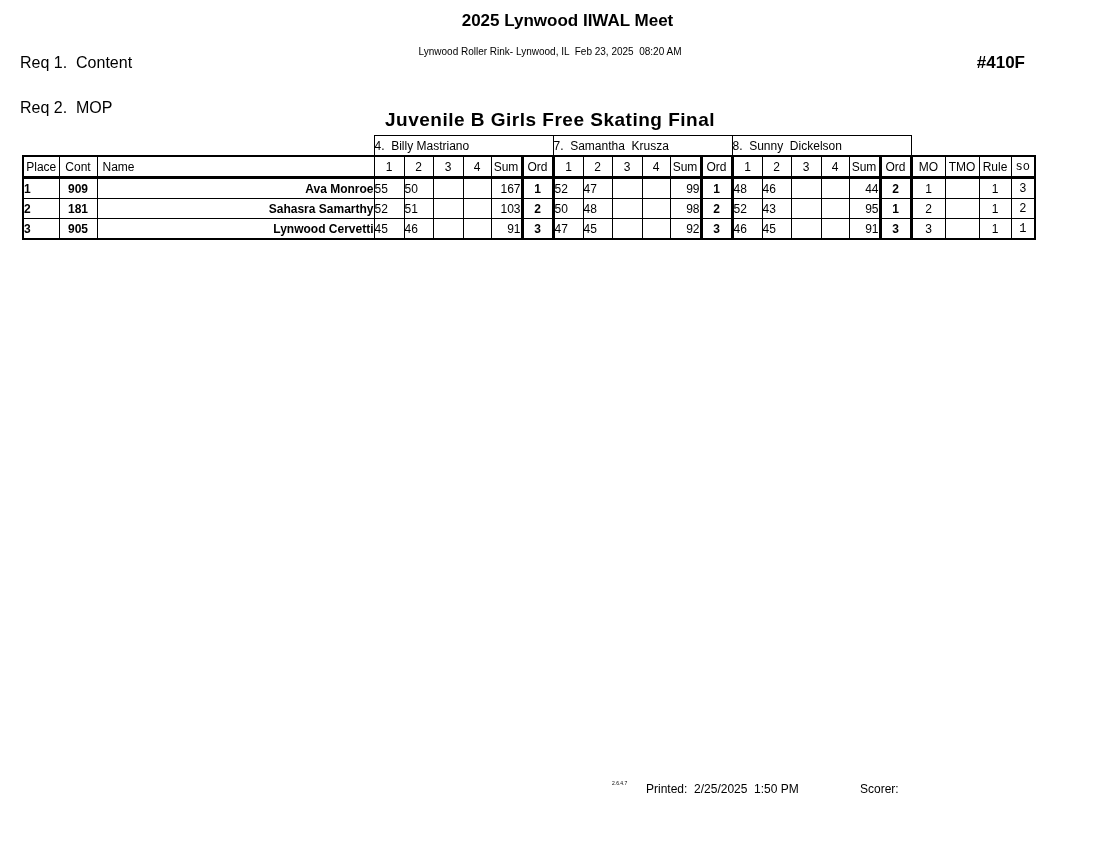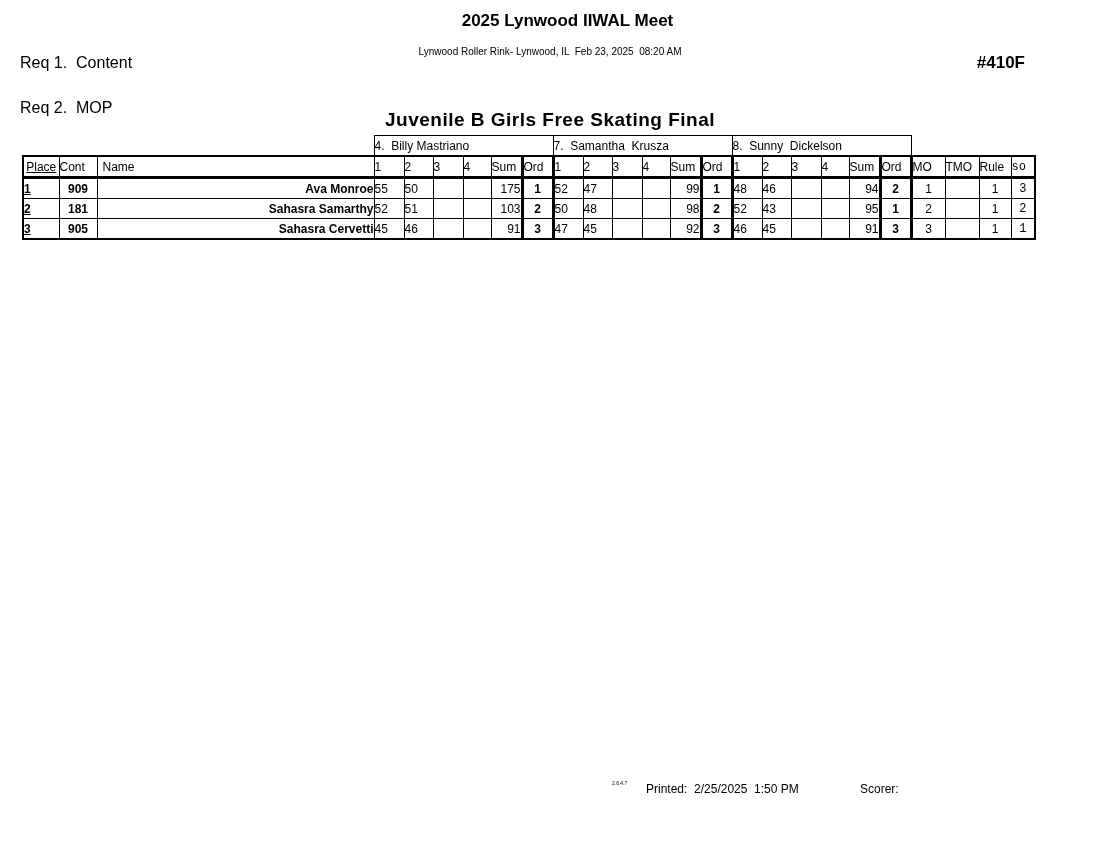--- a/index.html
+++ b/index.html
@@ -19,28 +19,28 @@
   table.score { position:absolute; left:22px; top:135px; border-collapse:collapse;
                 table-layout:fixed;padding-left:12px; }
   table.score td { padding:0; margin:0; font-size:12px; height:19px; vertical-align:middle;
                    white-space:pre; overflow:hidden; }
 
   .jrow td { height:23px; }
   .blank { border:none; }
   .jbox  { border:1px solid #000; font-size:11px; padding-left:4px; text-align:left; }
 
   .hrow td { border:1px solid #000; border-top:2px solid #000; border-bottom:3px solid #000;
-             font-size:11.5px; text-align:left; height:17px; }
+             font-size:11.5px; text-align:center; height:17px; }
   .hrow .h-name  { text-align:left; padding-left:5px; }
   .hrow .h-place { text-align:center; }
 
   .drow td { border:1px solid #000; }
   .drow-last td { border-bottom:2px solid #000; }
 
-  .c-first { border-left:2px solid #000 !important;text-decoration:underline; }
+  .c-first { border-left:2px solid #000 !important; }
   .c-last  { border-right:2px solid #000 !important;font-family:Liberation Mono, monospace; }
 
   .d-place { font-weight:bold; text-align:left; padding-left:7px; }
   .d-cont  { font-weight:bold; text-align:center; }
   .d-name  { font-weight:bold; text-align:right; padding-left:5px; }
   .sc      { text-align:left; padding-left:4px; }
   .sum     { text-align:right; padding-right:3px; }
   .ord     { border-left:3px solid #000 !important; border-right:3px solid #000 !important;
              text-align:center; }
   .drow .ord { font-weight:bold; }
@@ -137,33 +137,33 @@
     </tr>
 
     <tr class="drow">
       <td class="d-place c-first">1</td>
       <td class="d-cont">909</td>
       <td class="d-name">Ava Monroe</td>
       <td class="sc">55</td>
       <td class="sc">50</td>
       <td class="sc"></td>
       <td class="sc"></td>
-      <td class="sum">175</td>
+      <td class="sum">167</td>
       <td class="ord">1</td>
       <td class="sc">52</td>
       <td class="sc">47</td>
       <td class="sc"></td>
       <td class="sc"></td>
       <td class="sum">99</td>
       <td class="ord">1</td>
       <td class="sc">48</td>
       <td class="sc">46</td>
       <td class="sc"></td>
       <td class="sc"></td>
-      <td class="sum">94</td>
+      <td class="sum">44</td>
       <td class="ord">2</td>
       <td class="ctr">1</td>
       <td class="ctr"></td>
       <td class="ctr">1</td>
       <td class="ctr c-last">3</td>
     </tr>
 
     <tr class="drow">
       <td class="d-place c-first">2</td>
       <td class="d-cont">181</td>
@@ -188,21 +188,21 @@
       <td class="ord">1</td>
       <td class="ctr">2</td>
       <td class="ctr"></td>
       <td class="ctr">1</td>
       <td class="ctr c-last">2</td>
     </tr>
 
     <tr class="drow drow-last">
       <td class="d-place c-first">3</td>
       <td class="d-cont">905</td>
-      <td class="d-name">Sahasra Cervetti</td>
+      <td class="d-name">Lynwood Cervetti</td>
       <td class="sc">45</td>
       <td class="sc">46</td>
       <td class="sc"></td>
       <td class="sc"></td>
       <td class="sum">91</td>
       <td class="ord">3</td>
       <td class="sc">47</td>
       <td class="sc">45</td>
       <td class="sc"></td>
       <td class="sc"></td>

